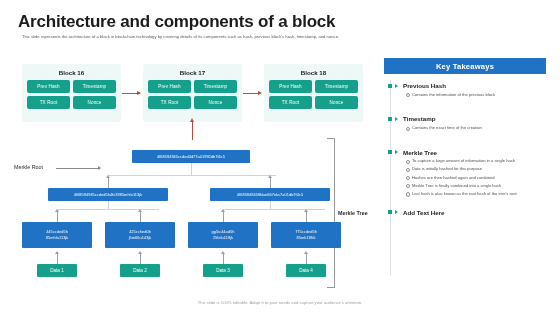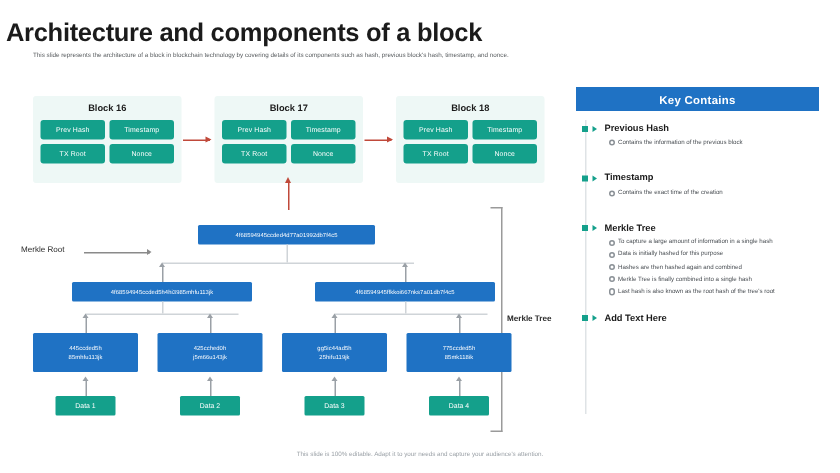--- a/index.html
+++ b/index.html
@@ -6,21 +6,21 @@
   html, body {
     width: 560px; height: 315px;
     background: #ffffff;
     font-family: "Liberation Sans", sans-serif;
     overflow: hidden;
   }
   .slide { position: relative; width: 560px; height: 315px; background: #fff; }
 
   
   .title {
-    position: absolute; left: 4px; top: 12px;
+    position: absolute; left: 18px; top: 12px;
     font-size: 17px; font-weight: bold; color: #1b1b1b;
     letter-spacing: -0.2px;
   }
   .subtitle {
     position: absolute; left: 22px; top: 34px; width: 340px;
     font-size: 4.2px; color: #55595c; line-height: 1.5;
   }
 
   
   .diagram {
@@ -269,21 +269,21 @@
     <div class="uparrow" style="left:209px; top:196px; height:10px;"></div>
     <div class="uparrow" style="left:292px; top:196px; height:10px;"></div>
 
     <div class="data d1">Data 1</div>
     <div class="data d2">Data 2</div>
     <div class="data d3">Data 3</div>
     <div class="data d4">Data 4</div>
   </div>
 
   <div class="panel">
-    <div class="panel-head">Key Contains</div>
+    <div class="panel-head">Key Takeaways</div>
     <div class="panel-rail"></div>
     <div class="panel-body">
 
       <div class="kt-item">
         <div class="kt-head">
           <span class="kt-sq"></span>
           <span class="kt-ar"></span>
           <span class="kt-title">Previous Hash</span>
         </div>
         <div class="kt-list">

